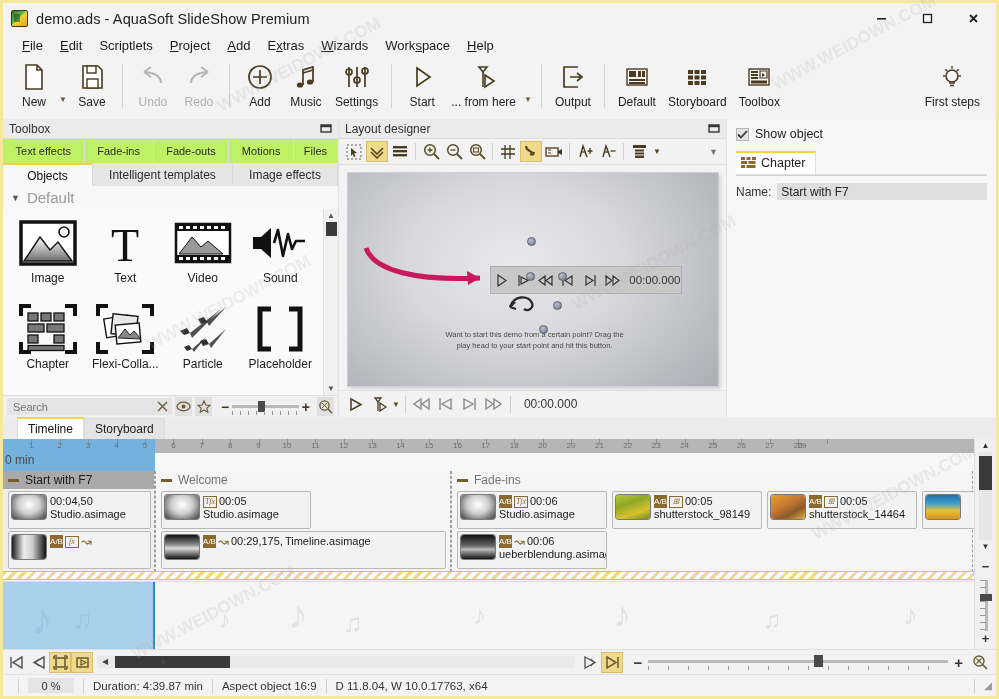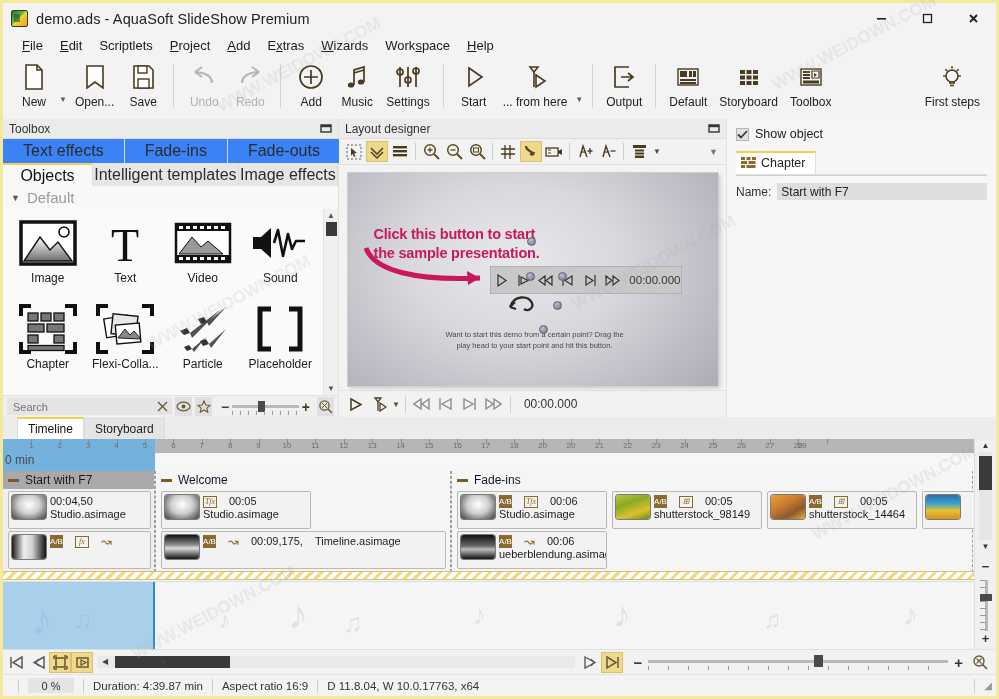--- a/index.html
+++ b/index.html
@@ -75,27 +75,27 @@
     display:flex; align-items:center; padding:0 6px; font-size:12px; color:#333;
   }
   .panel-title .pin { margin-left:auto; }
 
   
   .toolbox { width:336px; display:flex; flex-direction:column; background:#f6f6f6;
              border-right:1px solid #e2e2e2; }
   .tb-tabs { display:flex; background:#e9e9e9; height:24px; }
   .tb-tab {
     flex:1 1 auto; display:flex; align-items:center; justify-content:center;
-    font-size:16px; color:#2b2b2b; border-right:1px solid #dcdcdc; background:#3b82f6;
-    white-space:nowrap; padding:0 20px;
+    font-size:11px; color:#2b2b2b; border-right:1px solid #dcdcdc; background:#bef264;
+    white-space:nowrap; padding:0 3px;
   }
   .tb-tabs2 { display:flex; height:23px; background:#e9e9e9; }
   .tb-tab2 {
     flex:1 1 auto; display:flex; align-items:center; justify-content:center;
-    font-size:16px; color:#2b2b2b; border-right:1px solid #dcdcdc; background:#e6e6e6;
+    font-size:12px; color:#2b2b2b; border-right:1px solid #dcdcdc; background:#e6e6e6;
   }
   .tb-tab2.active { background:#f8f8f8; border-top:2px solid #f2d14b; color:#111; }
   .tb-group {
     display:flex; align-items:center; gap:7px; padding:3px 8px; font-size:15px;
     color:#9a9a9a; background:#f8f8f8;
   }
   .tb-group .tri { font-size:9px; color:#555; }
   .tb-body { flex:1 1 auto; background:#fafafa; display:flex; position:relative; }
   .obj-grid {
     flex:1 1 auto; display:grid; grid-template-columns:repeat(4,1fr);
@@ -188,30 +188,30 @@
   .ruler .tk { position:absolute; top:0; width:1px; height:5px; background:#8d8d8d; }
   .ruler .tn { position:absolute; top:2px; font-size:8px; color:#6d6d6d; transform:translateX(-50%); }
   .minlabel { position:absolute; left:2px; top:14px; font-size:12px; color:#4a4a4a; z-index:4; }
   .tl-scroll { flex:1 1 auto; position:relative; overflow:hidden; background:#f7f7f7; }
   .selband { position:absolute; left:0; top:0; width:152px; height:18px; background:#74b2dd; }
 
   .scene { position:absolute; top:18px; background:#f5f5f5;
            border:1px dashed #9d9d9d; border-top:none; }
   .scene.sel { background:#efefef; }
   .scene-hdr { height:18px; display:flex; align-items:center; gap:6px; padding-left:5px;
-               font-size:12px; color:#0f172a; background:#f5f5f5; }
+               font-size:12px; color:#737373; background:#f5f5f5; }
   .scene.sel .scene-hdr { background:#a9a9a9; color:#1b1b1b; }
   .dash { width:11px; height:3px; background:#7a5c2a; }
   .clip { position:absolute; background:#f2f2f2; border:1px solid #b8b8b8;
           border-radius:2px; display:flex; align-items:flex-start; gap:4px; padding:3px;
           overflow:hidden; }
   .thumb-img { width:34px; height:24px; border-radius:3px; flex:0 0 auto;
                box-shadow:0 0 0 1px #7a7a7a; }
   .clip-txt { font-size:11px; color:#1b1b1b; line-height:13px; white-space:nowrap; }
-  .clip-row1 { display:flex; align-items:center; gap:12px; }
+  .clip-row1 { display:flex; align-items:center; gap:2px; }
   .badge { width:13px; height:13px; background:#8a6a2f; color:#fff; font-size:8px;
            display:flex; align-items:center; justify-content:center; flex:0 0 auto; }
   .badge2 { width:14px; height:12px; border:1px solid #8a6a2f; color:#8a6a2f; font-size:8px;
             display:flex; align-items:center; justify-content:center; flex:0 0 auto;
             font-style:italic; font-family:"Liberation Serif",serif; }
   .sqwig { color:#8a6a2f; font-size:13px; line-height:11px; }
   .soundtrack { position:absolute; left:0; right:0; background:#f5f5f5;
                 border-top:1px solid #ddd; overflow:hidden; }
   .sound-sel { position:absolute; left:0; top:0; width:152px; bottom:0; background:#a8d0ea;
                border-right:2px solid #2b8ad0; }
@@ -299,28 +299,20 @@
       <div class="ic">
         <svg width="26" height="28" viewBox="0 0 26 28">
             <path d="M5 2 h11 l5 5 v19 h-16 z" fill="#fff" stroke="#4a3a1e" stroke-width="1.6"></path>
             <path d="M16 2 v5 h5" fill="none" stroke="#4a3a1e" stroke-width="1.6"></path>
           </svg>
       </div>
       <div class="lbl">New</div>
     </div>
     <div class="rb-caret">▼</div>
 
-    <div class="rb">
-      <div class="ic">
-        <svg width="26" height="28" viewBox="0 0 26 28">
-            <path d="M5 3 h16 v22 l-8 -6 l-8 6 z" fill="#fff" stroke="#4a3a1e" stroke-width="1.6"></path>
-          </svg>
-      </div>
-      <div class="lbl">Open...</div>
-    </div>
 
     <div class="rb">
       <div class="ic">
         <svg width="26" height="28" viewBox="0 0 26 28">
             <path d="M4 3 h15 l4 4 v18 h-19 z" fill="#fff" stroke="#4a3a1e" stroke-width="1.6"></path>
             <rect x="8" y="3" width="9" height="7" fill="#fff" stroke="#4a3a1e" stroke-width="1.4"></rect>
             <rect x="8" y="16" width="11" height="9" fill="#fff" stroke="#4a3a1e" stroke-width="1.4"></rect>
           </svg>
       </div>
       <div class="lbl">Save</div>
@@ -797,24 +789,20 @@
               <rect x="3" y="8.5" width="9" height="2" fill="#4a3a1e"></rect>
               <rect x="3" y="11.5" width="9" height="2.5" fill="#4a3a1e"></rect>
             </svg>
         </div>
         <span style="font-size:8px;color:#5a4a22;padding-left:2px;">▼</span>
         <span style="margin-left:auto;font-size:9px;color:#777;padding-right:4px;">▼</span>
       </div>
 
       <div class="ld-stage">
         <div class="canvas">
-          <div class="cv-head">
-            <div>Click this button to start</div>
-            <div>the sample presentation.</div>
-          </div>
           <svg style="position:absolute;left:14px;top:72px;" width="135" height="45" viewBox="0 0 135 45">
             <path d="M4 3 C12 26 55 36 118 33" fill="none" stroke="#c8195e" stroke-width="5"></path>
             <path d="M118 33 l-13 -7 l1 14 z" fill="#c8195e"></path>
           </svg>
           <div class="cv-bar">
             <span class="b">
                 <svg width="13" height="13" viewBox="0 0 13 13">
                   <path d="M3 1 L11 6.5 L3 12 z" fill="none" stroke="#333" stroke-width="1.2"></path>
                 </svg>
               </span>
@@ -1054,21 +1042,21 @@
                 <span>00:05</span>
               </div>
               <div>Studio.asimage</div>
             </span>
           </div>
           <div class="clip" style="left:5px; top:60px; width:285px; height:38px;">
             <span class="thumb-img" style="background:linear-gradient(180deg,#111 0%, #888 40%, #ddd 55%, #111 100%);"></span>
             <span class="clip-row1">
               <span class="badge">A/B</span>
               <span class="sqwig">↝</span>
-              <span class="clip-txt">00:09,175,</span>
+              <span class="clip-txt">00:29,175,</span>
               <span class="clip-txt">Timeline.asimage</span>
             </span>
           </div>
         </div>
 
         <div class="scene" style="left:448px; width:522px; height:106px;">
           <div class="scene-hdr">
             <span class="dash"></span>
             <span>Fade-ins</span>
           </div>
@@ -1211,21 +1199,21 @@
         </svg>
     </span>
   </div>
 
   <div class="statusbar">
     <span class="st-sep"></span>
     <span class="pct">0 %</span>
     <span class="st-sep"></span>
     <span>Duration: 4:39.87 min</span>
     <span class="st-sep"></span>
-    <span>Aspect ratio 16:9</span>
+    <span>Aspect object 16:9</span>
     <span class="st-sep"></span>
     <span>D 11.8.04, W 10.0.17763, x64</span>
     <span class="st-sep" style="margin-left:auto;"></span>
     <span style="margin-right:4px;color:#9a9a9a;font-size:10px;">◢</span>
   </div>
 
   <div class="wm" style="left:205px; top:52px;">WWW.WEIDOWN.COM</div>
   <div class="wm" style="left:760px; top:30px;">WWW.WEIDOWN.COM</div>
   <div class="wm" style="left:135px; top:290px;">WWW.WEIDOWN.COM</div>
   <div class="wm" style="left:560px; top:250px;">WWW.WEIDOWN.COM</div>

